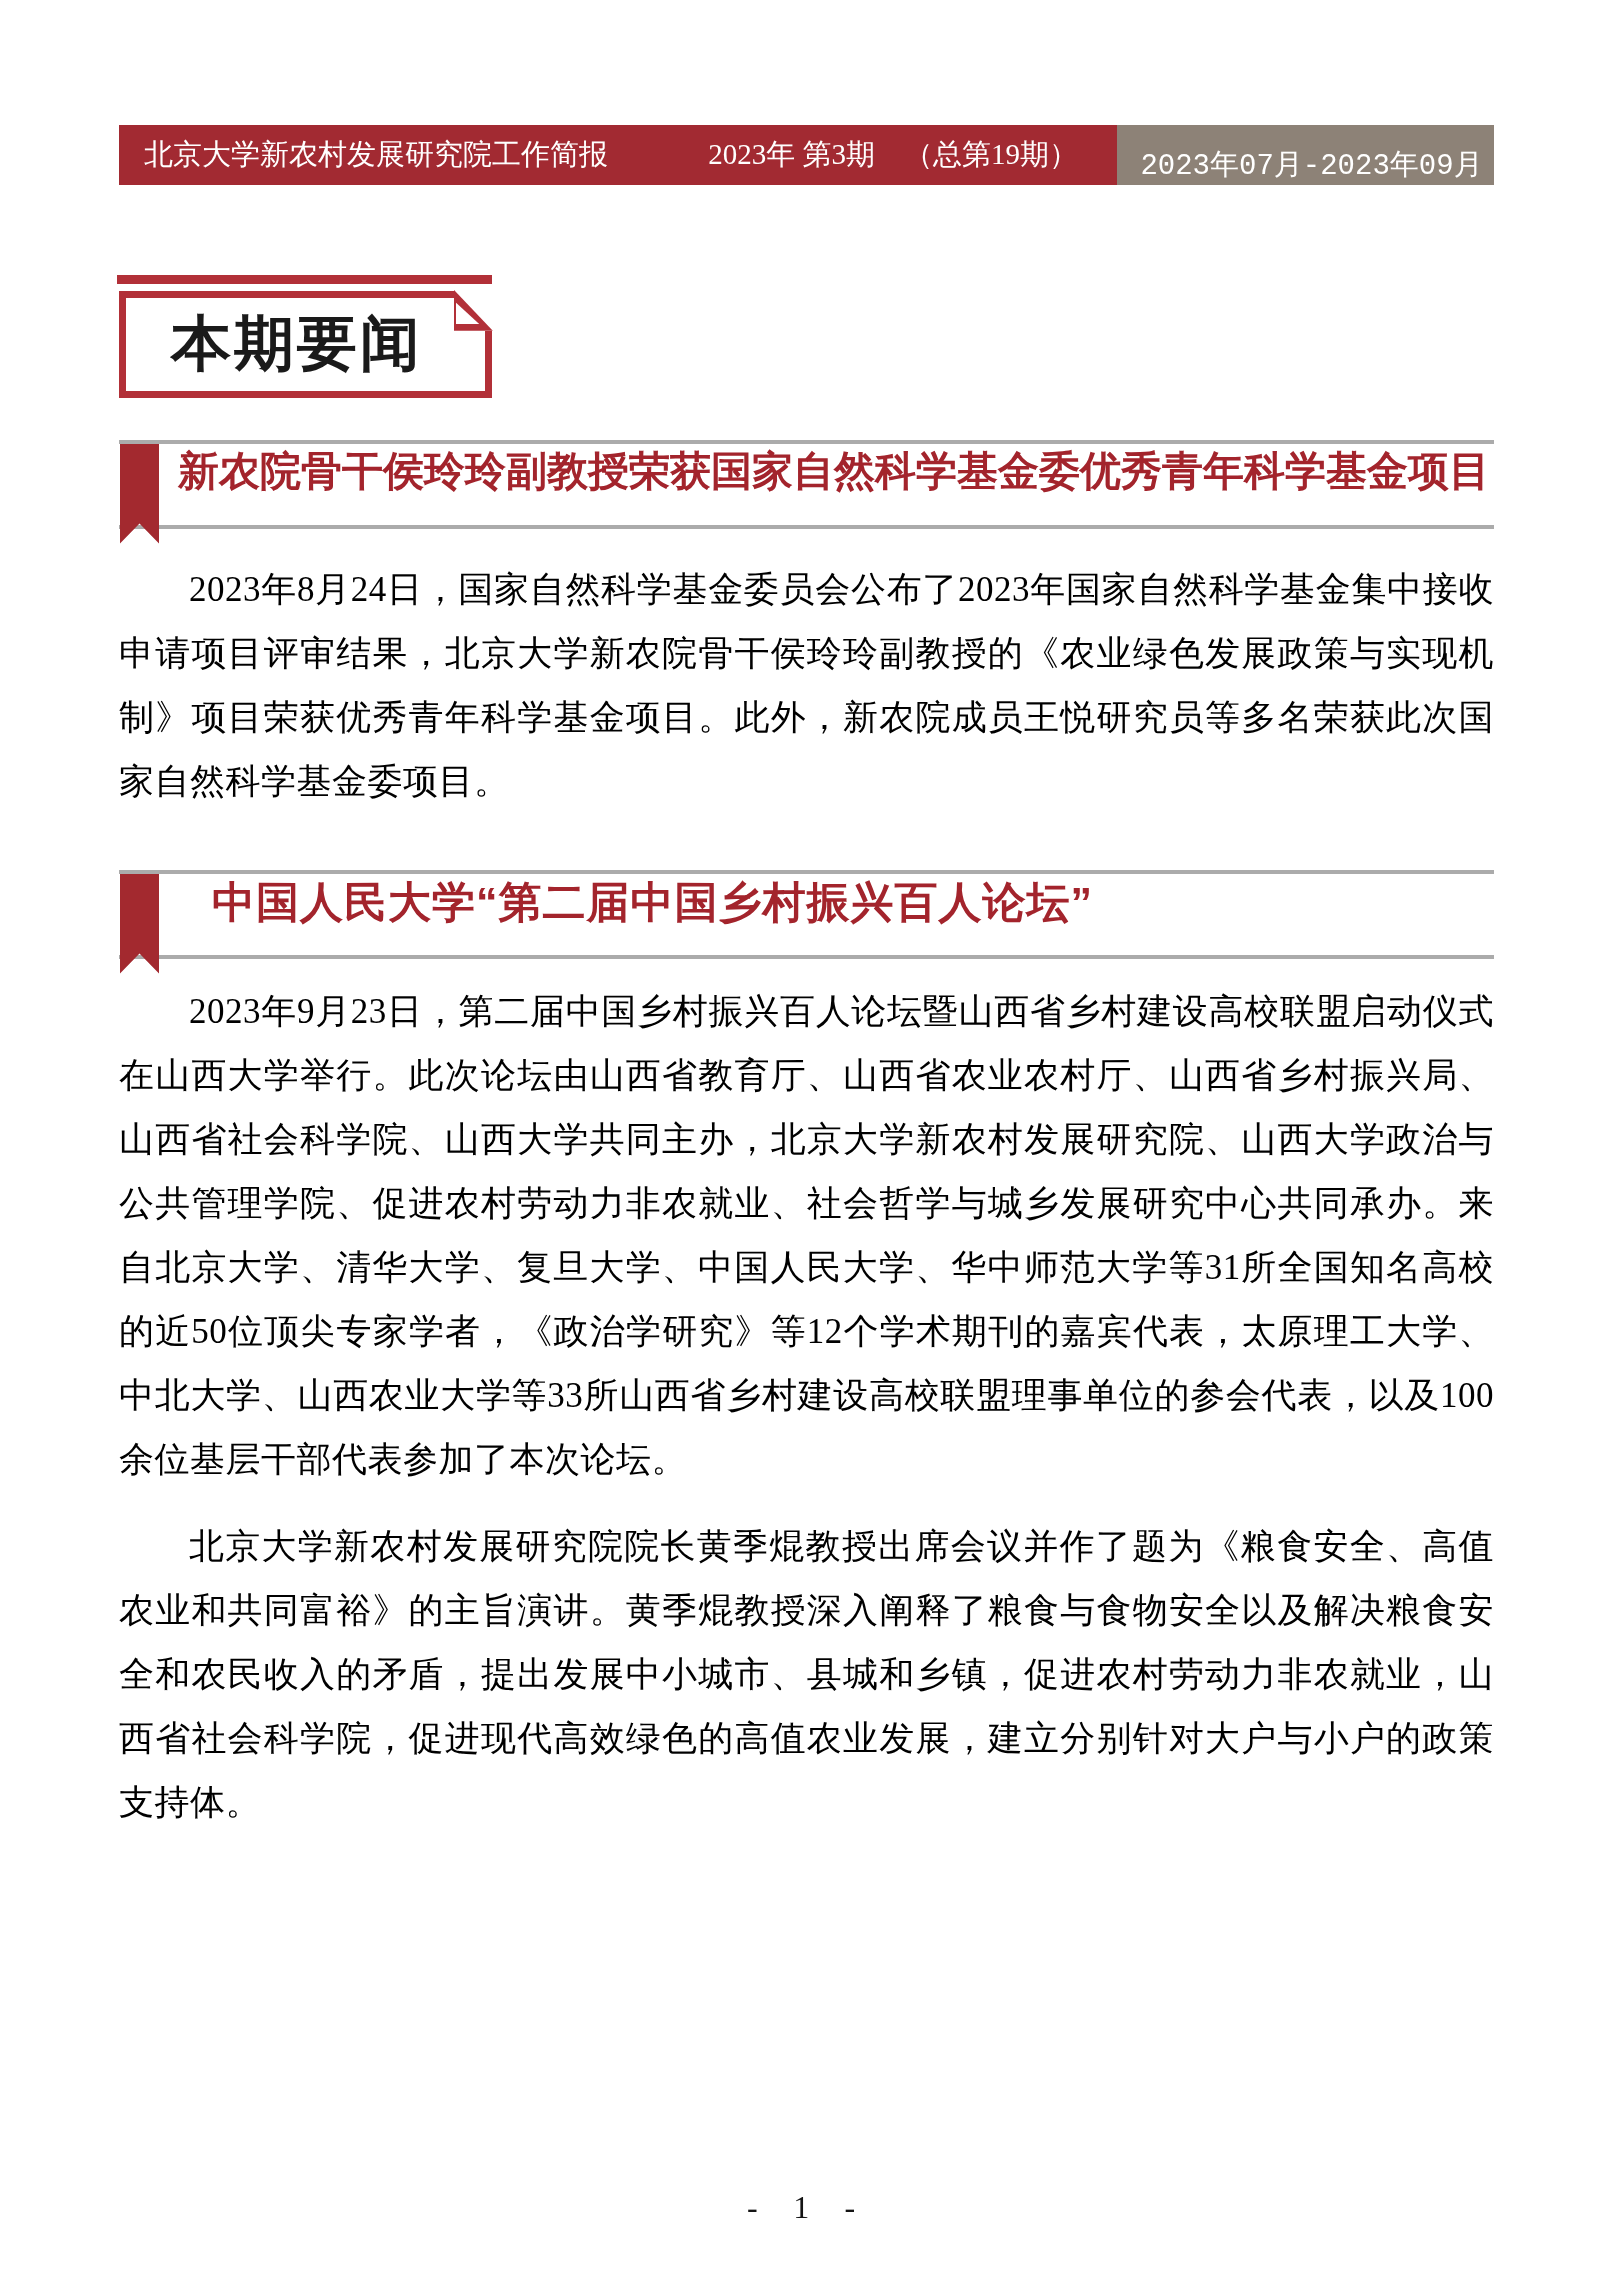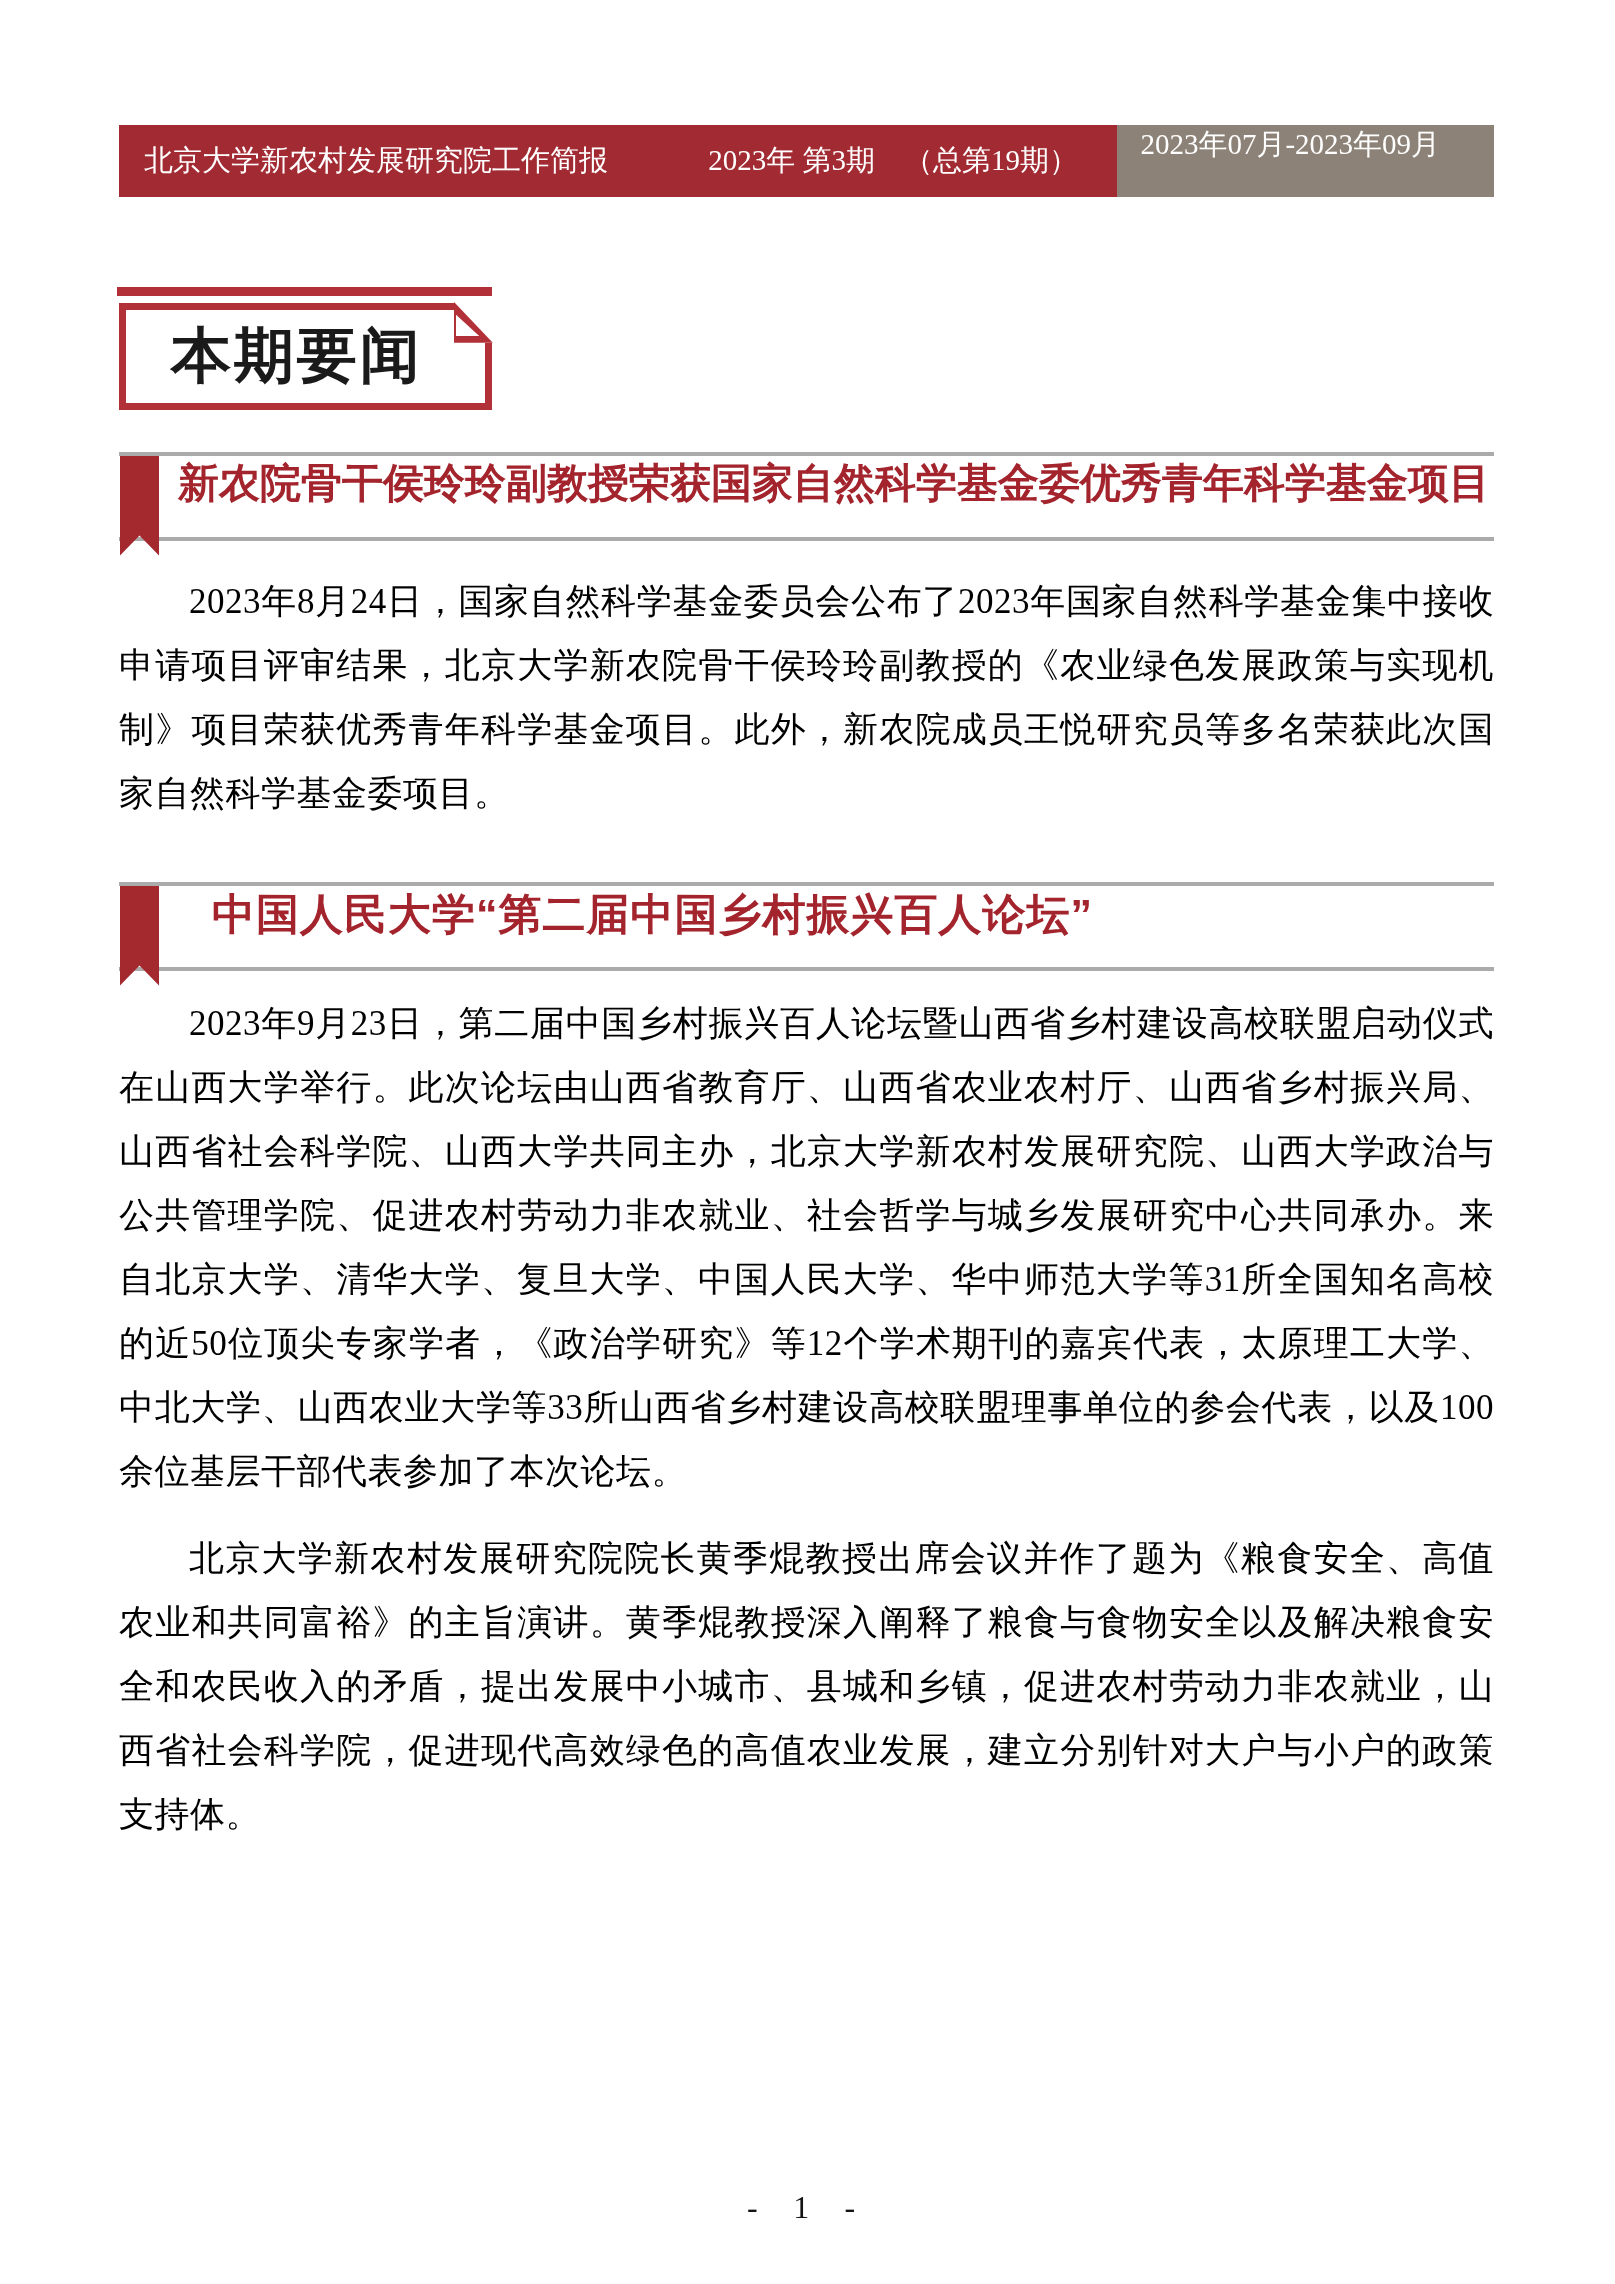--- a/index.html
+++ b/index.html
@@ -7,29 +7,29 @@
   body {
     width:1616px; min-height:2284px; position:relative;
     font-family:"Liberation Serif","DejaVu Serif",serif;
     color:#141414;
     --red-bar:#A22A32; --gray-bar:#8D8277; --red-ribbon:#A3292F;
     --red-heading:#A3242C; --red-box:#B23038; --line-gray:#ABABAB;
   }
   .content { position:absolute; left:119px; top:0; width:1375px; }
 
   
-  .header-bar { margin-top:125px; height:72px; display:flex; color:#fff; font-size:29px; }
+  .header-bar { margin-top:125px; height:60px; display:flex; color:#fff; font-size:29px; }
   .header-red {
     background:var(--red-bar); flex:0 0 998px;
     display:flex; align-items:center; padding-left:25px;
   }
   .header-red .issue { margin-left:auto; margin-right:39px; white-space:nowrap; }
   .header-gray {
     background:var(--gray-bar); flex:1;
-    display:flex; align-items:flex-start; padding-left:23.4px; white-space:nowrap;
+    display:flex; align-items:flex-end; padding-left:23.4px; white-space:nowrap;font-family:Liberation Mono, monospace;
   }
 
   
   .title-wrap { margin-top:90px; width:373px; }
   .title-top-line { height:8.8px; background:var(--red-box); margin-left:-2px; margin-bottom:6.8px; }
   .title-box {
     position:relative; border:7.8px solid var(--red-box); height:107px;
     display:flex; align-items:center; padding-left:45px; background:#fff;
   }
   .title-text {

